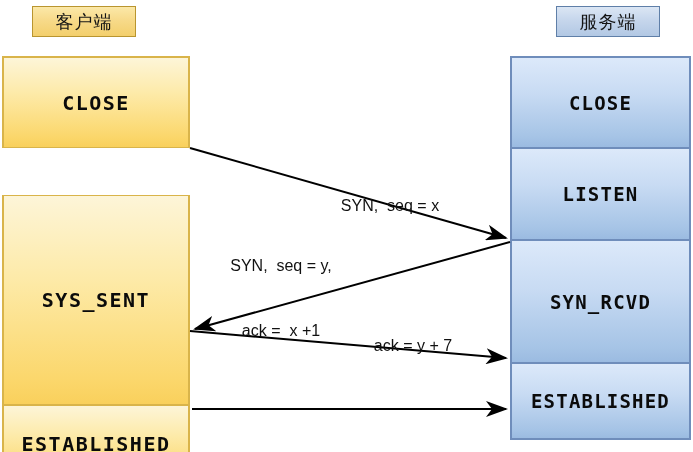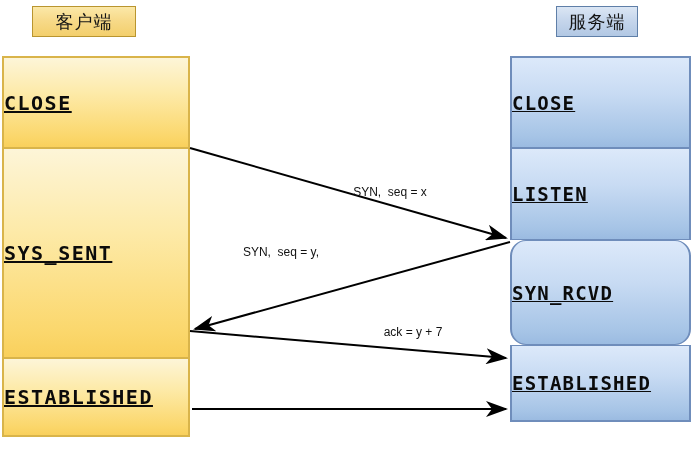--- a/index.html
+++ b/index.html
@@ -27,45 +27,45 @@
     letter-spacing: 1px;
     color: #141414;
     font-family: "DejaVu Sans", "Liberation Sans", sans-serif;
   }
   #client-tag {
     left: 32px; top: 6px; width: 104px; height: 31px;
     background: linear-gradient(to bottom, #fbe8a8 0%, #f7da8a 45%, #f3cf6c 100%);
     border: 1px solid #b9952f;
   }
   #server-tag {
-    left: 556px; top: 6px; width: 82px; height: 31px;
+    left: 556px; top: 6px; width: 104px; height: 31px;
     background: linear-gradient(to bottom, #dbe6f4 0%, #c6d6ec 45%, #b2c8e4 100%);
     border: 1px solid #5f7fa8;
   }
 
   
   .column {
     position: absolute;
     box-sizing: border-box;
   }
   #client-column { left: 2px; top: 56px; width: 188px; height: 381px; }
   #server-column { left: 510px; top: 56px; width: 181px; height: 381px; }
 
   .state-box {
     position: relative;
     box-sizing: border-box;
     width: 100%;
     display: flex;
     align-items: center;
+    justify-content: center;
     font-size: 20px;
     font-weight: 700;
     letter-spacing: 1.5px;
     color: #0b0b0b;
     font-family: "DejaVu Sans Mono", "Liberation Mono", monospace;
-    text-decoration: underline;
   }
   .client .state-box {
     background: linear-gradient(to bottom, #fdf5d8 0%, #fdeaa8 40%, #fbd76c 88%, #f9d05c 100%);
     border-left: 2px solid #d9b44a;
     border-right: 2px solid #d9b44a;
     border-top: 1px solid #d9b44a;
     border-bottom: 1px solid #d9b44a;
   }
   .server .state-box {
     background: linear-gradient(to bottom, #dce9fa 0%, #c8dbf3 40%, #a6c4e6 88%, #9bbbe1 100%);
@@ -84,21 +84,21 @@
   
   #arrow-layer {
     position: absolute;
     left: 0; top: 0;
     width: 693px; height: 452px;
     pointer-events: none;
   }
 
   .msg-label {
     position: absolute;
-    font-size: 12px;
+    font-size: 16px;
     color: #111111;
     font-family: "Liberation Sans", sans-serif;
     white-space: pre;
     line-height: 1.35;
   }
   .msg-center { text-align: center; }
 </style>
 </head>
 <body>
 
@@ -108,36 +108,36 @@
     <span>客户端</span>
   </div>
   <div class="role-tag" id="server-tag">
     <span>服务端</span>
   </div>
 
   <div class="column client" id="client-column">
     <div class="state-box" style="height:92px;">
       <span>CLOSE</span>
     </div>
-    <div class="state-box" style="height:210px;">
+    <div class="state-box" style="height:210px;margin-top:47px;">
       <span>SYS_SENT</span>
     </div>
     <div class="state-box" style="height:79px;">
       <span>ESTABLISHED</span>
     </div>
   </div>
 
   <div class="column server" id="server-column">
     <div class="state-box" style="height:92px;">
       <span>CLOSE</span>
     </div>
     <div class="state-box" style="height:92px;">
       <span>LISTEN</span>
     </div>
-    <div class="state-box" style="height:105px;border-radius:16px;">
+    <div class="state-box" style="height:123px;">
       <span>SYN_RCVD</span>
     </div>
     <div class="state-box" style="height:77px;">
       <span>ESTABLISHED</span>
     </div>
   </div>
 
   <svg id="arrow-layer" viewBox="0 0 693 452">
     <defs>
       <marker id="head-r" markerWidth="11" markerHeight="8" refX="10" refY="4" orient="auto">
@@ -156,20 +156,21 @@
 
     <line x1="192" y1="409" x2="506" y2="409" stroke="#000000" stroke-width="2" marker-end="url(#head-r)"></line>
   </svg>
 
   <div class="msg-label msg-center" style="left:300px; top:152px; width:180px;">
     <div>SYN,  seq = x</div>
   </div>
 
   <div class="msg-label msg-center" style="left:196px; top:212px; width:170px;">
     <div>SYN,  seq = y,</div>
+    <div>ack =  x +1</div>
   </div>
 
   <div class="msg-label msg-center" style="left:318px; top:292px; width:190px;">
     <div>ack = y + 7</div>
   </div>
 
   <div class="msg-label msg-center" style="left:250px; top:418px; width:200px; font-family:'DejaVu Sans','Liberation Sans',sans-serif; font-size:17px;">
     
   </div>
 

